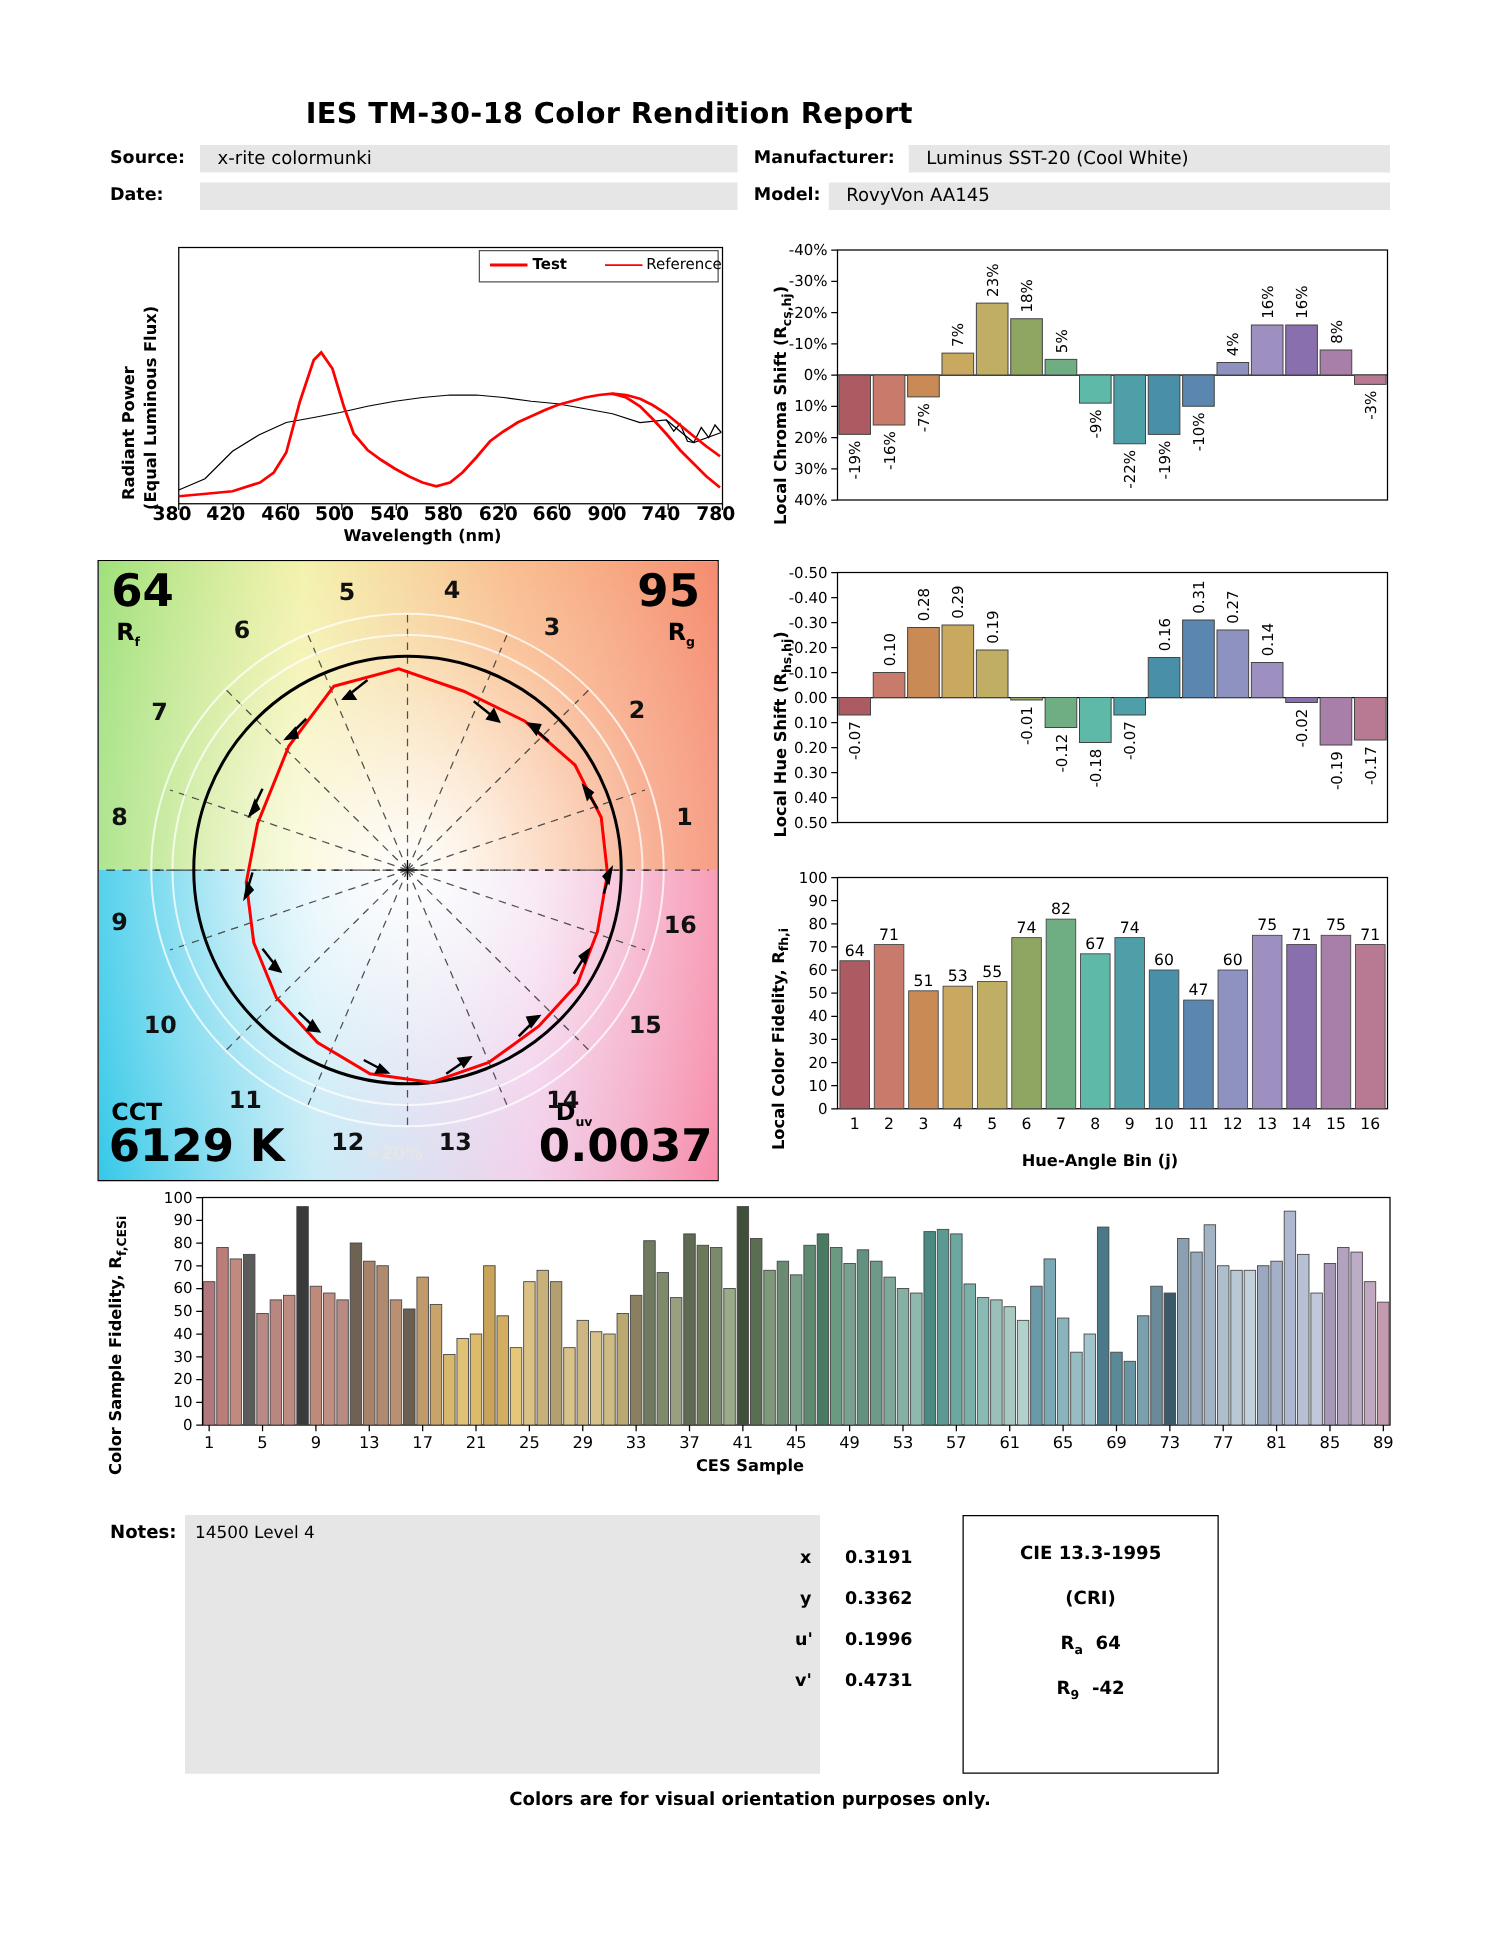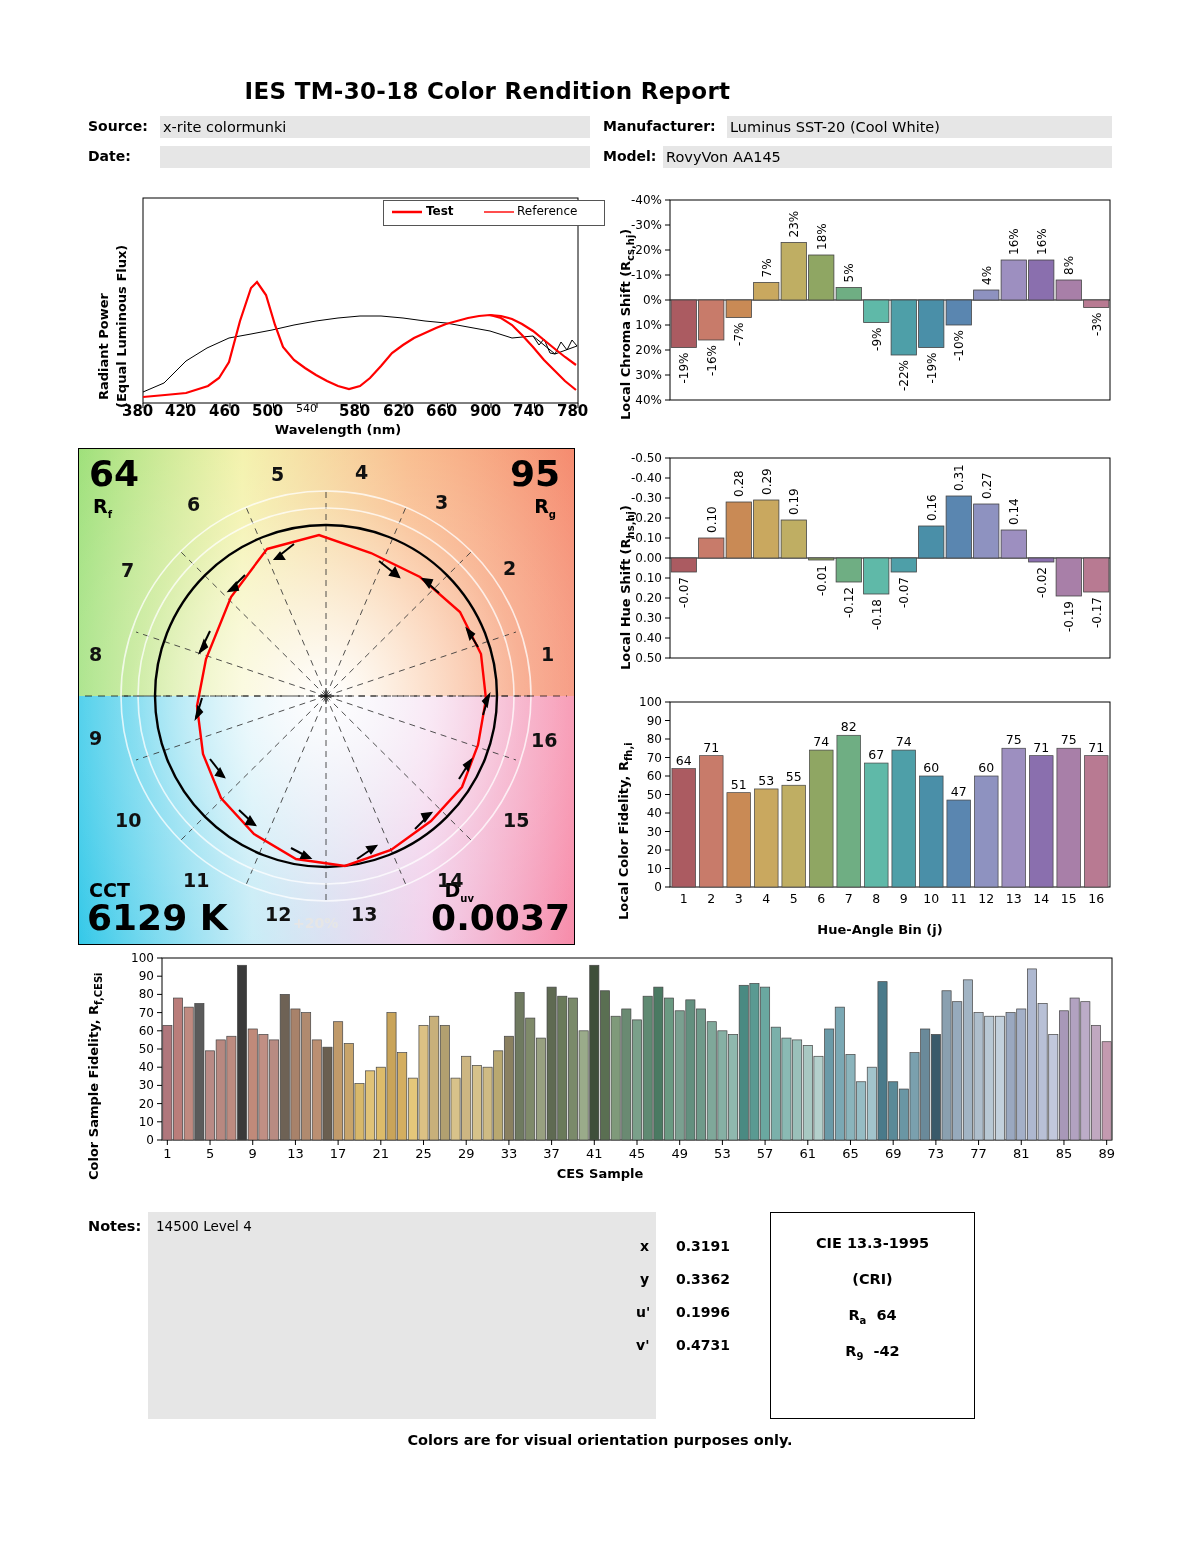--- a/index.html
+++ b/index.html
@@ -1,42 +1,42 @@
 <!DOCTYPE html>
 <html><head>
 <meta charset="utf-8">
 <style>
   html,body{margin:0;padding:0;}
   body{width:1200px;height:1550px;background:#fff;font-family:"DejaVu Sans",sans-serif;color:#000;position:relative;}
   .report{position:relative;width:1200px;height:1550px;}
   .title{position:absolute;top:78px;left:0;width:975px;text-align:center;font-size:23px;font-weight:bold;letter-spacing:0.3px;}
   
   .hdr-label{position:absolute;font-size:14px;font-weight:bold;}
-  .hdr-field{position:absolute;background:#e6e6e6;height:22px;line-height:22px;font-size:14.5px;padding-left:3px;box-sizing:border-box;}
+  .hdr-field{position:absolute;background:#e6e6e6;height:22px;line-height:22px;font-size:14.5px;padding-left:14px;box-sizing:border-box;}
   
   .panel{position:absolute;box-sizing:border-box;}
   .ylab{position:absolute;font-size:13px;font-weight:bold;transform-origin:0 0;transform:rotate(-90deg);white-space:nowrap;}
   .xlab{position:absolute;font-size:13px;font-weight:bold;text-align:center;}
   .tick{position:absolute;font-size:12px;}
   
   .cvg{position:absolute;left:78px;top:448px;width:497px;height:497px;border:1px solid #000;box-sizing:border-box;overflow:hidden;}
   .cvg .corner{position:absolute;font-weight:bold;}
   .big{font-size:36px;}
   .sub{font-size:19px;}
   .binlab{position:absolute;font-size:19px;font-weight:bold;color:#111;}
   
   .notes-label{position:absolute;left:88px;top:1218px;font-size:14.5px;font-weight:bold;}
   .notes-box{position:absolute;left:148px;top:1212px;width:508px;height:207px;background:#e6e6e6;font-size:13.5px;padding:6px 8px;box-sizing:border-box;}
   .coord{position:absolute;font-size:14px;font-weight:bold;}
   .cri-box{position:absolute;left:770px;top:1212px;width:205px;height:207px;border:1.5px solid #000;box-sizing:border-box;}
   .cri-t{position:absolute;width:100%;text-align:center;font-size:14.5px;font-weight:bold;}
   .footer{position:absolute;top:1432px;left:0;width:1200px;text-align:center;font-size:14.5px;font-weight:bold;}
   .sub-s{font-size:10px;vertical-align:sub;}
   svg{display:block;}
-  .legbox{position:absolute;border:1px solid #555;background:#fff;padding-left:30px;}
+  .legbox{position:absolute;border:1px solid #555;background:#fff;}
 </style>
 </head>
 <body>
 
 <div class="report">
 
   <div class="title">IES TM-30-18 Color Rendition Report</div>
 
   <div class="hdr-label" style="left:88px;top:118px;">Source:</div>
   <div class="hdr-field" style="left:160px;top:116px;width:430px;">x-rite colormunki</div>
@@ -85,21 +85,21 @@
         <line x1="100" y1="11" x2="130" y2="11" stroke="#ff0000" stroke-width="1.4"></line>
       </svg>
       <span style="position:absolute;left:42px;top:3px;font-size:12px;font-weight:bold;">Test</span>
       <span style="position:absolute;left:133px;top:3px;font-size:12px;">Reference</span>
     </div>
 
     <div class="tick" style="left:34px;top:212px;font-size:15px;font-weight:bold;">380</div>
     <div class="tick" style="left:77px;top:212px;font-size:15px;font-weight:bold;">420</div>
     <div class="tick" style="left:121px;top:212px;font-size:15px;font-weight:bold;">460</div>
     <div class="tick" style="left:164px;top:212px;font-size:15px;font-weight:bold;">500</div>
-    <div class="tick" style="left:208px;top:212px;font-size:11px;font-weight:normal;">540</div>
+    <div class="tick" style="left:208px;top:212px;font-size:15px;font-weight:bold;">540</div>
     <div class="tick" style="left:251px;top:212px;font-size:15px;font-weight:bold;">580</div>
     <div class="tick" style="left:295px;top:212px;font-size:15px;font-weight:bold;">620</div>
     <div class="tick" style="left:338px;top:212px;font-size:15px;font-weight:bold;">660</div>
     <div class="tick" style="left:382px;top:212px;font-size:15px;font-weight:bold;">900</div>
     <div class="tick" style="left:425px;top:212px;font-size:15px;font-weight:bold;">740</div>
     <div class="tick" style="left:469px;top:212px;font-size:15px;font-weight:bold;">780</div>
     <div class="xlab" style="left:0;top:232px;width:500px;">Wavelength (nm)</div>
   </div>
 
   <div class="panel" style="left:610px;top:190px;width:510px;height:235px;">

